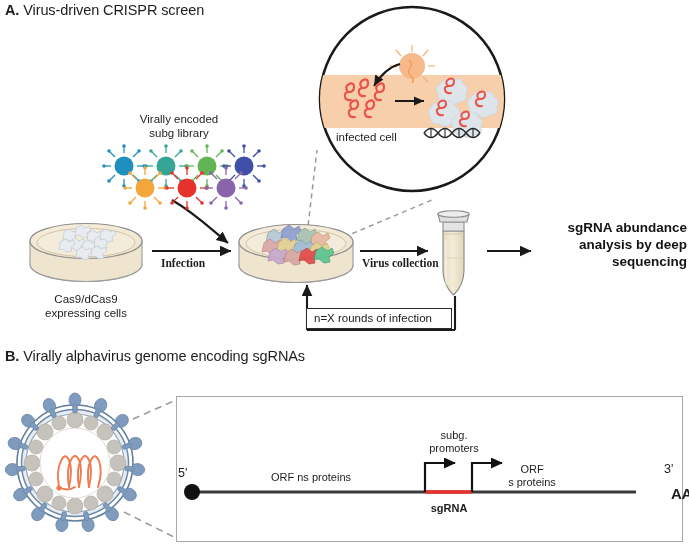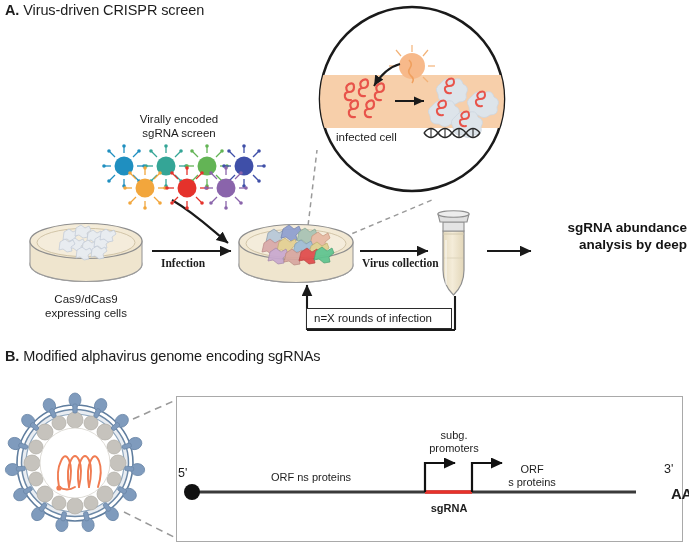--- a/index.html
+++ b/index.html
@@ -102,21 +102,21 @@
 <body>
 
 <div class="fig">
 
   <div class="panel-title" id="titleA">
     <span class="pl">A.</span>
     <span>Virus-driven CRISPR screen</span>
   </div>
   <div class="panel-title" id="titleB">
     <span class="pl">B.</span>
-    <span>Modified alphavirus genome encoding sgRNAs</span>
+    <span>Virally alphavirus genome encoding sgRNAs</span>
   </div>
 
   <svg class="layer" viewBox="0 0 689 545">
     <defs>
       <marker id="arrowhead" markerWidth="7" markerHeight="7" refX="5.4" refY="2.6" orient="auto" markerUnits="strokeWidth">
         <path d="M0,0 L5.6,2.6 L0,5.2 z" fill="#1a1a1a"></path>
       </marker>
       <marker id="arrowheadSm" markerWidth="7" markerHeight="7" refX="5.2" refY="2.4" orient="auto" markerUnits="strokeWidth">
         <path d="M0,0 L5.2,2.4 L0,4.8 z" fill="#1a1a1a"></path>
       </marker>
@@ -427,37 +427,38 @@
           <line x1="445" y1="129" x2="445" y2="137"></line>
           <line x1="459" y1="129" x2="459" y2="137"></line>
           <line x1="473" y1="129" x2="473" y2="137"></line>
         </g>
       </g>
     </g>
   </svg>
 
   <div class="lbl center" style="left:124px; top:113px; width:110px;">
     <div>Virally encoded</div>
-    <div>sgRNA screen</div>
+    <div>subg library</div>
   </div>
 
   <div class="lbl center" style="left:26px; top:270px; width:120px;margin-top:23px;">
     <div>Cas9/dCas9</div>
     <div>expressing cells</div>
   </div>
 
   <div class="lbl bold" style="left:161px; top:257px;">Infection</div>
 
   <div class="lbl bold" style="left:362px; top:257px;">Virus collection</div>
 
   <div class="boxlabel" style="left:306px; top:308px;">n=X rounds of infection</div>
 
   <div class="bigtext" style="left:519px; top:219px; width:168px;">
     <div>sgRNA abundance</div>
     <div>analysis by deep</div>
+    <div>sequencing</div>
   </div>
 
   <div class="lbl" style="left:336px; top:131px;">infected cell</div>
 
   <div class="panelB-box"></div>
 
   <svg class="layer" viewBox="0 0 689 545">
     <defs>
       <marker id="promArrow" markerWidth="7" markerHeight="7" refX="5" refY="2.5" orient="auto" markerUnits="strokeWidth">
         <path d="M0,0 L5.4,2.5 L0,5 z" fill="#111111"></path>

